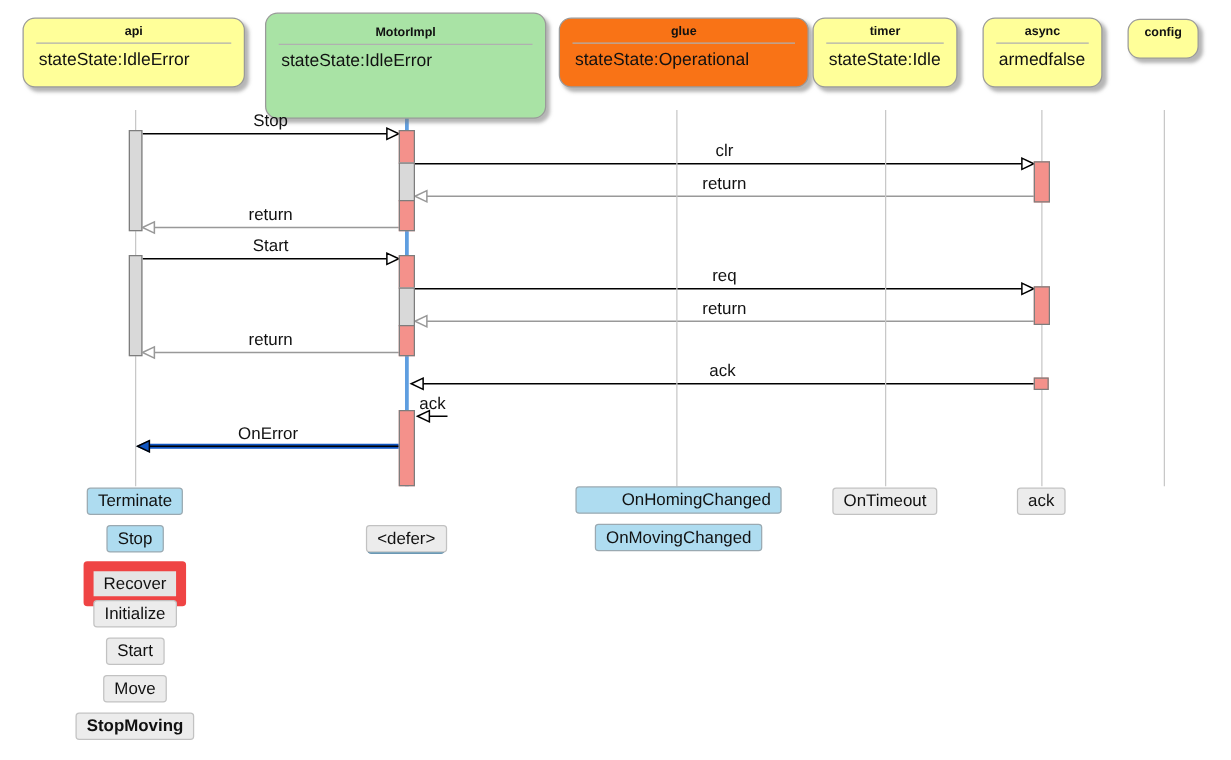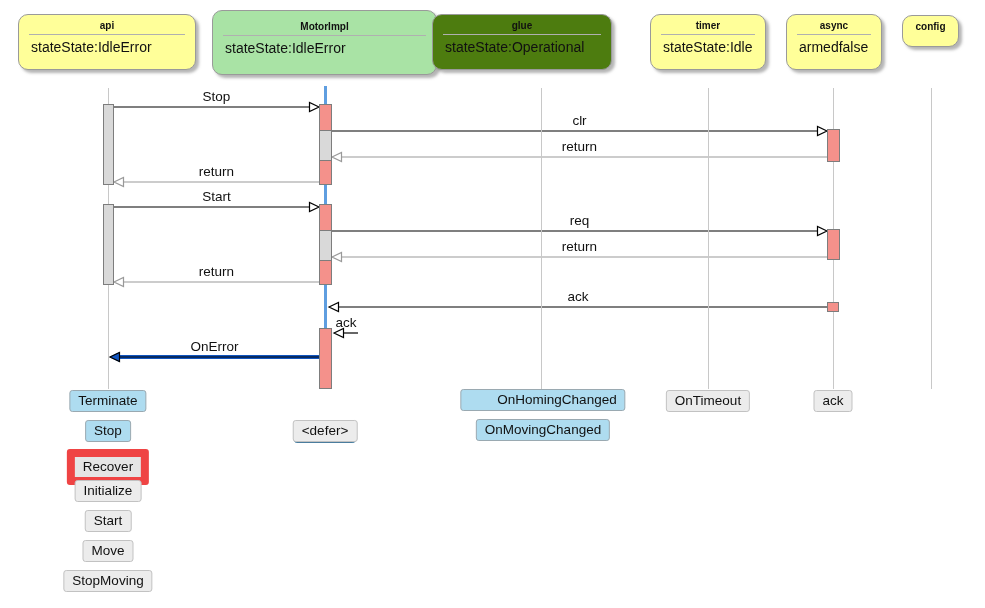--- a/index.html
+++ b/index.html
@@ -90,29 +90,29 @@
       <div class="lifeline" style="left: 832.5px; top: 88px; width: 1px; height: 301px; background: rgb(200, 200, 200);"></div>
       <div class="lifeline" style="left: 930.5px; top: 88px; width: 1px; height: 301px; background: rgb(200, 200, 200);"></div>
       <div class="instance-box" style="left: 18px; top: 14px; width: 178px; height: 56px; background: rgb(255, 255, 153);">
         <div class="instance-title">api</div>
         <div class="instance-divider"></div>
         <div class="instance-state">
           <span>state</span>
           <span>State:IdleError</span>
         </div>
       </div>
-      <div class="instance-box" style="left: 212px; top: 10px; width: 225px; height: 65px; background: rgb(169, 227, 165); padding-top: 5px;">
+      <div class="instance-box" style="left: 212px; top: 10px; width: 225px; height: 85px; background: rgb(169, 227, 165); padding-top: 5px;">
         <div class="instance-title">MotorImpl</div>
         <div class="instance-divider"></div>
         <div class="instance-state">
           <span>state</span>
           <span>State:IdleError</span>
         </div>
       </div>
-      <div class="instance-box" style="left: 432px; top: 14px; width: 180px; height: 56px; background: #4d7c0f;">
+      <div class="instance-box" style="left: 447px; top: 14px; width: 200px; height: 56px; background: #f97316;">
         <div class="instance-title">glue</div>
         <div class="instance-divider"></div>
         <div class="instance-state">
           <span>state</span>
           <span>State:Operational</span>
         </div>
       </div>
       <div class="instance-box" style="left: 650px; top: 14px; width: 116px; height: 56px; background: rgb(255, 255, 153);">
         <div class="instance-title">timer</div>
         <div class="instance-divider"></div>
@@ -160,15 +160,15 @@
       <div class="sim-button btn-blue" style="left: 543px; top: 389px; padding-left: 36px;">OnHomingChanged</div>
       <div class="sim-button btn-gray" style="left: 708px; top: 390px;">OnTimeout</div>
       <div class="sim-button btn-gray" style="left: 833px; top: 390px;">ack</div>
       <div class="sim-button btn-blue" style="left: 108px; top: 420px;">Stop</div>
       <div class="sim-button btn-gray" style="left: 325px; top: 420px;">&lt;defer&gt;</div>
       <div class="sim-button btn-blue" style="left: 543px; top: 419px;">OnMovingChanged</div>
       <div class="sim-button btn-focus" style="left: 108px; top: 449px;">Recover</div>
       <div class="sim-button btn-gray" style="left: 108px; top: 480px;">Initialize</div>
       <div class="sim-button btn-gray" style="left: 108px; top: 510px;">Start</div>
       <div class="sim-button btn-gray" style="left: 108px; top: 540px;">Move</div>
-      <div class="sim-button btn-gray" style="left: 108px; top: 570px;">StopMoving</div>
+      <div class="sim-button btn-gray" style="left: 108px; top: 570px; font-weight: bold;">StopMoving</div>
     </div>
 </div>
 
 </body></html>

